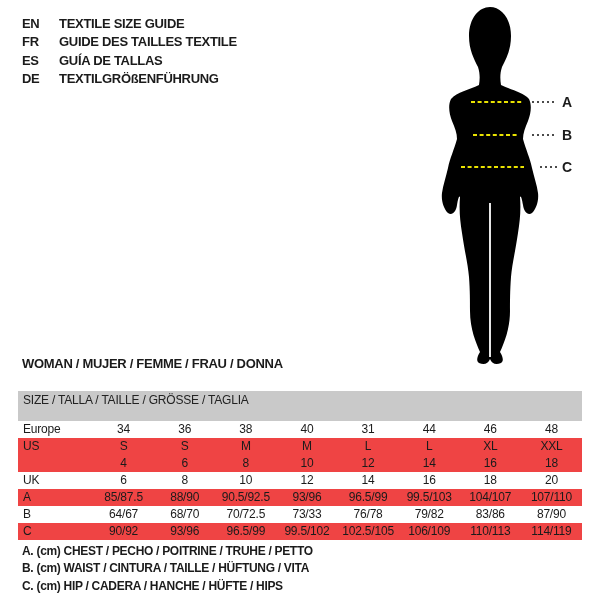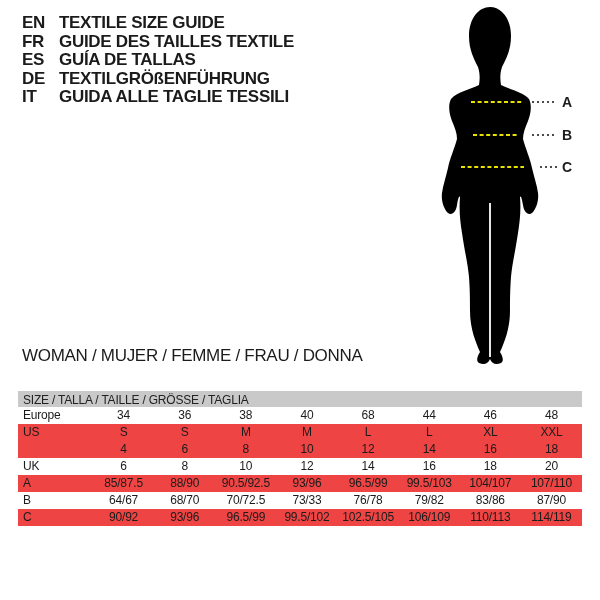--- a/index.html
+++ b/index.html
@@ -3,33 +3,33 @@
 <meta charset="utf-8">
 <style>
   html,body{margin:0;padding:0;background:#fff;}
   #canvas{
     position:relative;width:600px;height:600px;background:#ffffff;overflow:hidden;
     font-family:"Liberation Sans","DejaVu Sans",sans-serif;color:#1b1b1b;
   }
   
   .lang-block{position:absolute;left:22px;top:14px;}
   .lang-row{display:flex;height:18.5px;align-items:center;
-    font-size:17px;font-weight:bold;letter-spacing:-0.3px;}
+    font-size:13px;font-weight:bold;letter-spacing:-0.3px;}
   .lang-code{width:37px;flex:0 0 37px;}
   
   .figure-svg{position:absolute;left:420px;top:5px;}
   .marker-label{position:absolute;left:562px;width:18px;text-align:left;
     font-size:14px;font-weight:bold;line-height:14px;letter-spacing:-0.2px;}
   .marker-label.m0{top:95px;}
   .marker-label.m1{top:128px;}
   .marker-label.m2{top:160px;}
   
-  .table-title{position:absolute;left:22px;top:346px;font-size:17px;font-weight:normal;letter-spacing:-0.3px;}
+  .table-title{position:absolute;left:22px;top:356px;font-size:13px;font-weight:bold;letter-spacing:-0.3px;}
   .size-table{position:absolute;left:18px;top:391px;width:564px;font-size:12px;letter-spacing:-0.2px;}
-  .thead{height:16px;line-height:18px;background:#c9c9c9;color:#222;
+  .thead{height:30px;line-height:18px;background:#c9c9c9;color:#222;
     padding-left:5px;box-sizing:border-box;}
   .trow{display:flex;height:17px;line-height:17px;justify-content:space-between;}
   .trow.shaded{background:#ef4444;}
   .tlabel{flex:0 0 75px;padding-left:5px;box-sizing:border-box;text-align:left;}
   .tcell{flex:1 1 0;text-align:center;}
   
   .legend-block{position:absolute;left:22px;top:543px;}
   .legend-row{height:17.3px;line-height:17.3px;font-size:12px;font-weight:bold;letter-spacing:-0.3px;}
 </style>
 </head>
@@ -46,24 +46,20 @@
         <span class="lang-code">FR</span>
         <span class="lang-text">GUIDE DES TAILLES TEXTILE</span>
       </div>
       <div class="lang-row">
         <span class="lang-code">ES</span>
         <span class="lang-text">GUÍA DE TALLAS</span>
       </div>
       <div class="lang-row">
         <span class="lang-code">DE</span>
         <span class="lang-text">TEXTILGRÖßENFÜHRUNG</span>
-      </div>
-      <div class="lang-row">
-        <span class="lang-code">IT</span>
-        <span class="lang-text">GUIDA ALLE TAGLIE TESSILI</span>
       </div>
     </div>
 
   <svg class="figure-svg" width="170" height="365" viewBox="0 0 170 365">
     <path fill="#000000" d="
       M70,2
       C81,2 91,13 91,31
       C91,45 86,54 82,62
       C80,68 80,74 81,80
       C91,85 103,87 109,94
@@ -117,21 +113,21 @@
 
   <div class="size-table">
     <div class="thead">SIZE / TALLA / TAILLE / GRÖSSE / TAGLIA</div>
     <div>
         <div class="trow">
           <div class="tlabel">Europe</div>
           <div class="tcell">34</div>
           <div class="tcell">36</div>
           <div class="tcell">38</div>
           <div class="tcell">40</div>
-          <div class="tcell">68</div>
+          <div class="tcell">31</div>
           <div class="tcell">44</div>
           <div class="tcell">46</div>
           <div class="tcell">48</div>
         </div>
         <div class="trow shaded">
           <div class="tlabel">US</div>
           <div class="tcell">S</div>
           <div class="tcell">S</div>
           <div class="tcell">M</div>
           <div class="tcell">M</div>
@@ -191,14 +187,19 @@
           <div class="tcell">96.5/99</div>
           <div class="tcell">99.5/102</div>
           <div class="tcell">102.5/105</div>
           <div class="tcell">106/109</div>
           <div class="tcell">110/113</div>
           <div class="tcell">114/119</div>
         </div>
       </div>
   </div>
 
+  <div class="legend-block">
+      <div class="legend-row">A. (cm) CHEST / PECHO / POITRINE / TRUHE / PETTO</div>
+      <div class="legend-row">B. (cm) WAIST / CINTURA / TAILLE / HÜFTUNG / VITA</div>
+      <div class="legend-row">C. (cm) HIP / CADERA / HANCHE / HÜFTE / HIPS</div>
+    </div>
 
 </div>
 
 </body></html>

